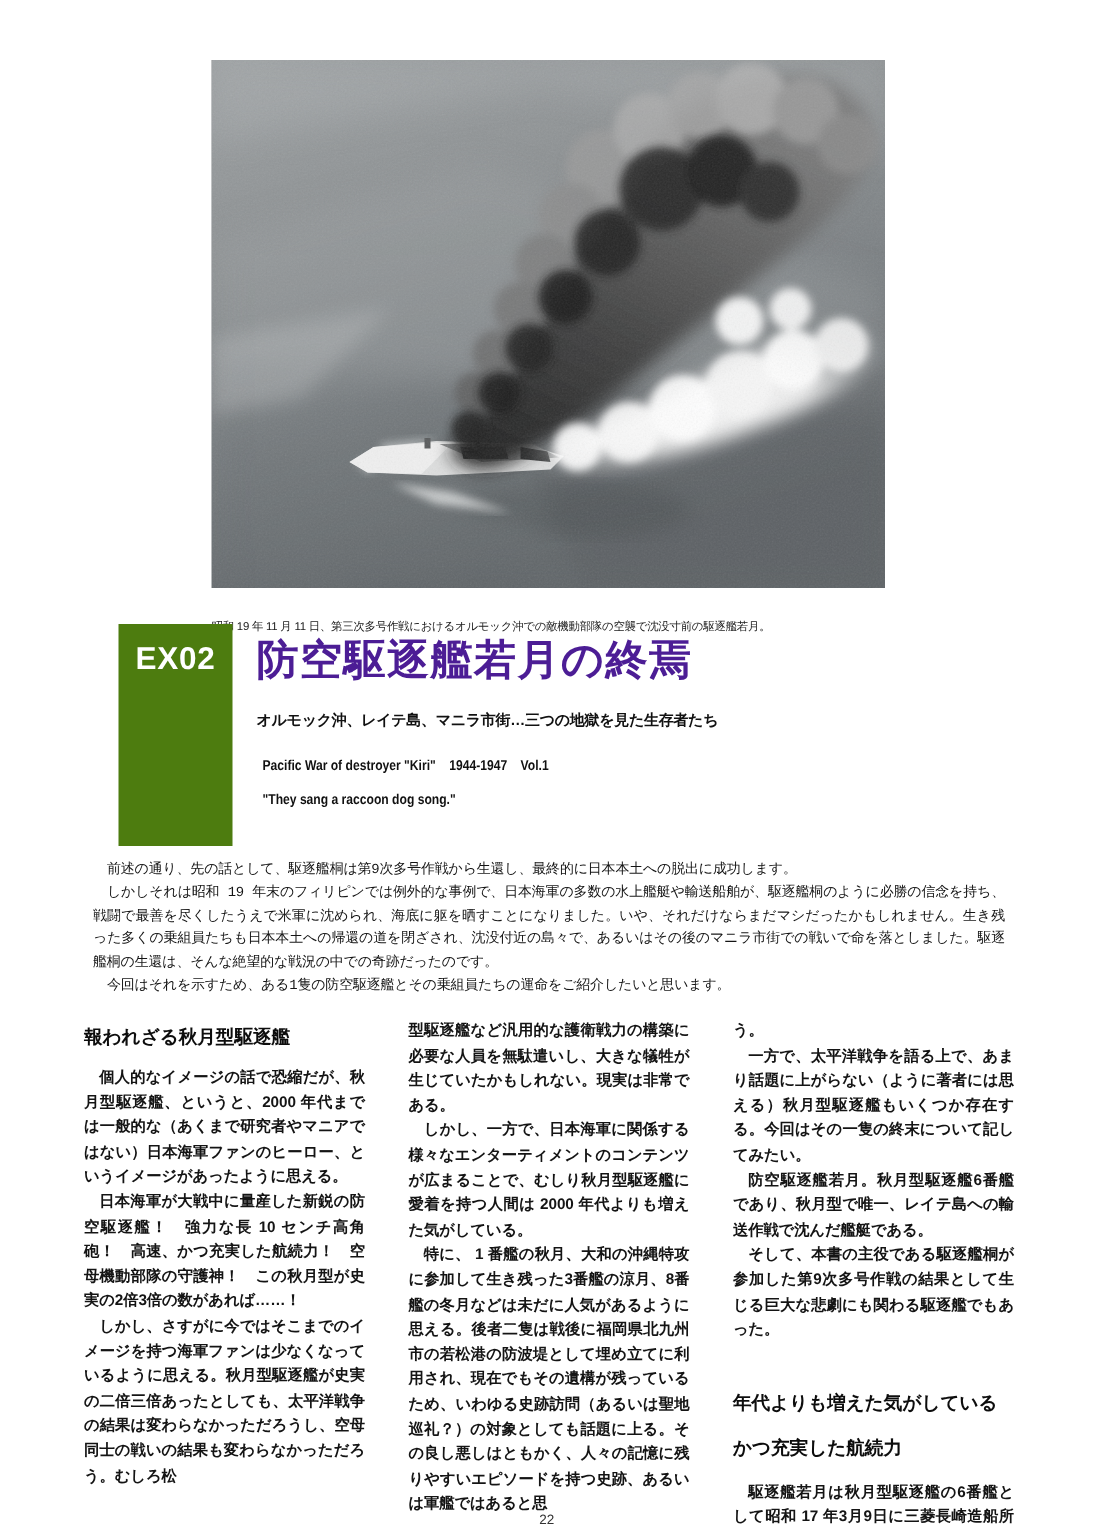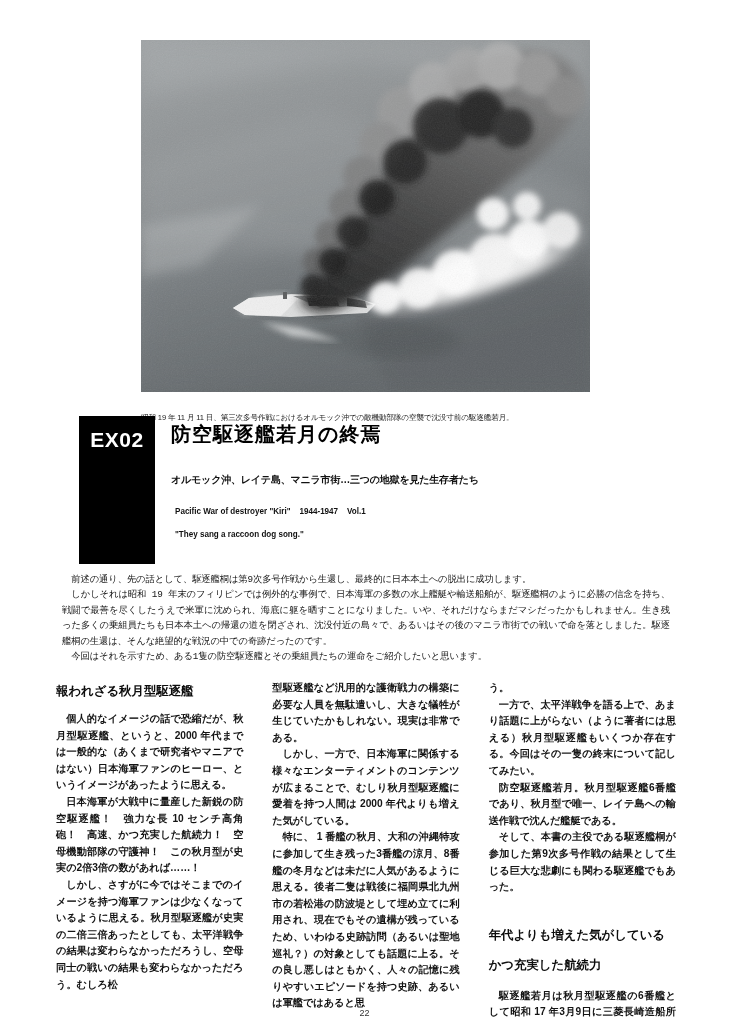--- a/index.html
+++ b/index.html
@@ -40,42 +40,42 @@
     white-space: nowrap;
   }
 
   
   .ex-badge {
     position: absolute;
     left: 79px;
     top: 416px;
     width: 76px;
     height: 148px;
-    background: #000000;
+    background: #4d7c0f;
     box-sizing: border-box;
   }
   .ex-badge-label {
     position: absolute;
     top: 12px;
     left: 0;
     width: 100%;
     text-align: center;
     color: #ffffff;
     font-size: 21px;
     font-weight: bold;
     letter-spacing: 0.5px;
   }
 
   .title-main {
     position: absolute;
     left: 171px;
     top: 421px;
-    font-size: 20px;
-    font-weight: bold;
-    color: #000000;
+    font-size: 28px;
+    font-weight: bold;
+    color: #4c1d95;
     letter-spacing: 1px;
     white-space: nowrap;
   }
   .title-sub {
     position: absolute;
     left: 171px;
     top: 473px;
     font-size: 10px;
     font-weight: bold;
     color: #111111;

